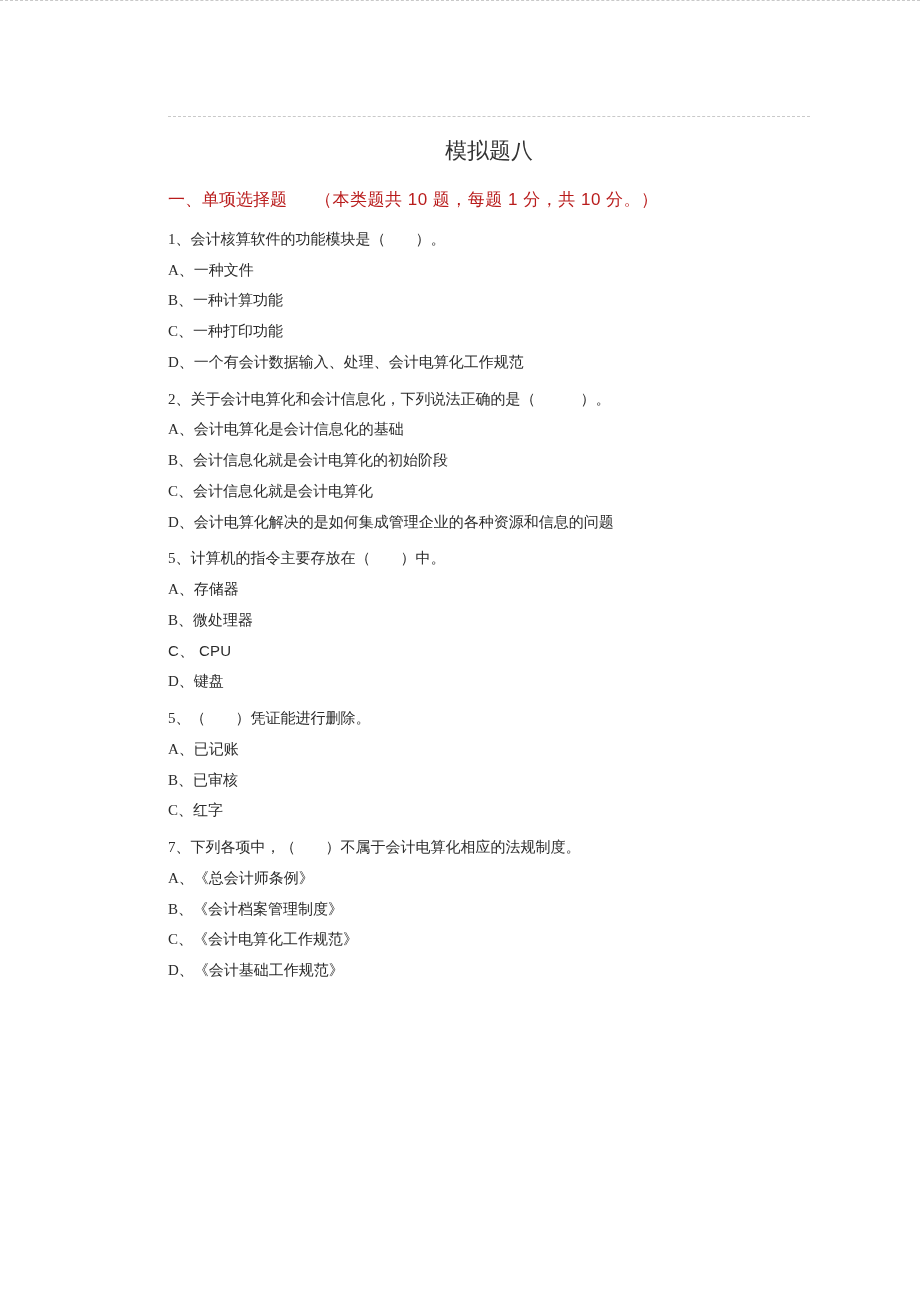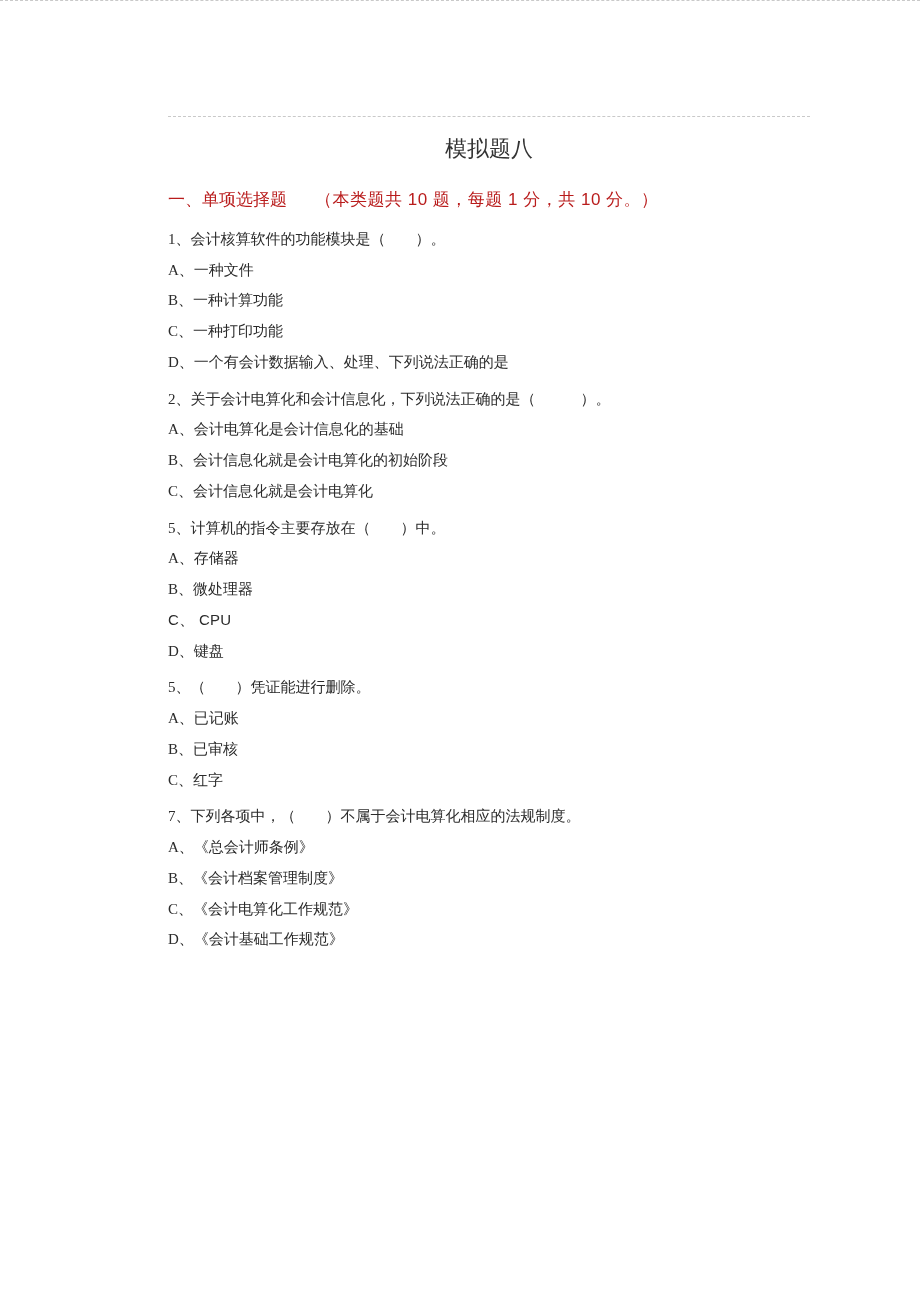--- a/index.html
+++ b/index.html
@@ -25,21 +25,21 @@
     .page::before {
       content: "";
       position: absolute;
       left: 168px;
       right: 110px;
       top: 115px;
       border-top: 1px dashed #c9c9c9;
     }
     .title {
       text-align: center;
-      font-family: Liberation Mono, monospace;
+      font-family: Liberation Serif, serif;
       font-size: 22px;
       font-weight: 400;
       color: #333;
       margin-bottom: 10px;
       margin-top: 12px;
     }
     .section-header {
       font-family: "Microsoft YaHei", "SimHei", sans-serif;
       font-size: 17px;
       font-weight: 400;
@@ -70,28 +70,29 @@
 
   <div class="section-header">
     <span>一、单项选择题</span><span class="info">（本类题共 10 题，每题 1 分，共 10 分。）</span>
   </div>
 
   <div class="question">
     <span class="line">1、会计核算软件的功能模块是（　　）。</span>
     <span class="line">A、一种文件</span>
     <span class="line">B、一种计算功能</span>
     <span class="line">C、一种打印功能</span>
-    <span class="line">D、一个有会计数据输入、处理、下列说法正确的是</span>
+    <span class="line">D、一个有会计数据输入、处理、会计电算化工作规范</span>
   </div>
 
   <div class="question">
     <span class="line">2、关于会计电算化和会计信息化，下列说法正确的是（　　　）。</span>
     <span class="line">A、会计电算化是会计信息化的基础</span>
     <span class="line">B、会计信息化就是会计电算化的初始阶段</span>
     <span class="line">C、会计信息化就是会计电算化</span>
+    <span class="line">D、会计电算化解决的是如何集成管理企业的各种资源和信息的问题</span>
   </div>
 
 
 
   <div class="question">
     <span class="line">5、计算机的指令主要存放在（　　）中。</span>
     <span class="line">A、存储器</span>
     <span class="line">B、微处理器</span>
     <span class="line latin">C、 CPU</span>
     <span class="line">D、键盘</span>

